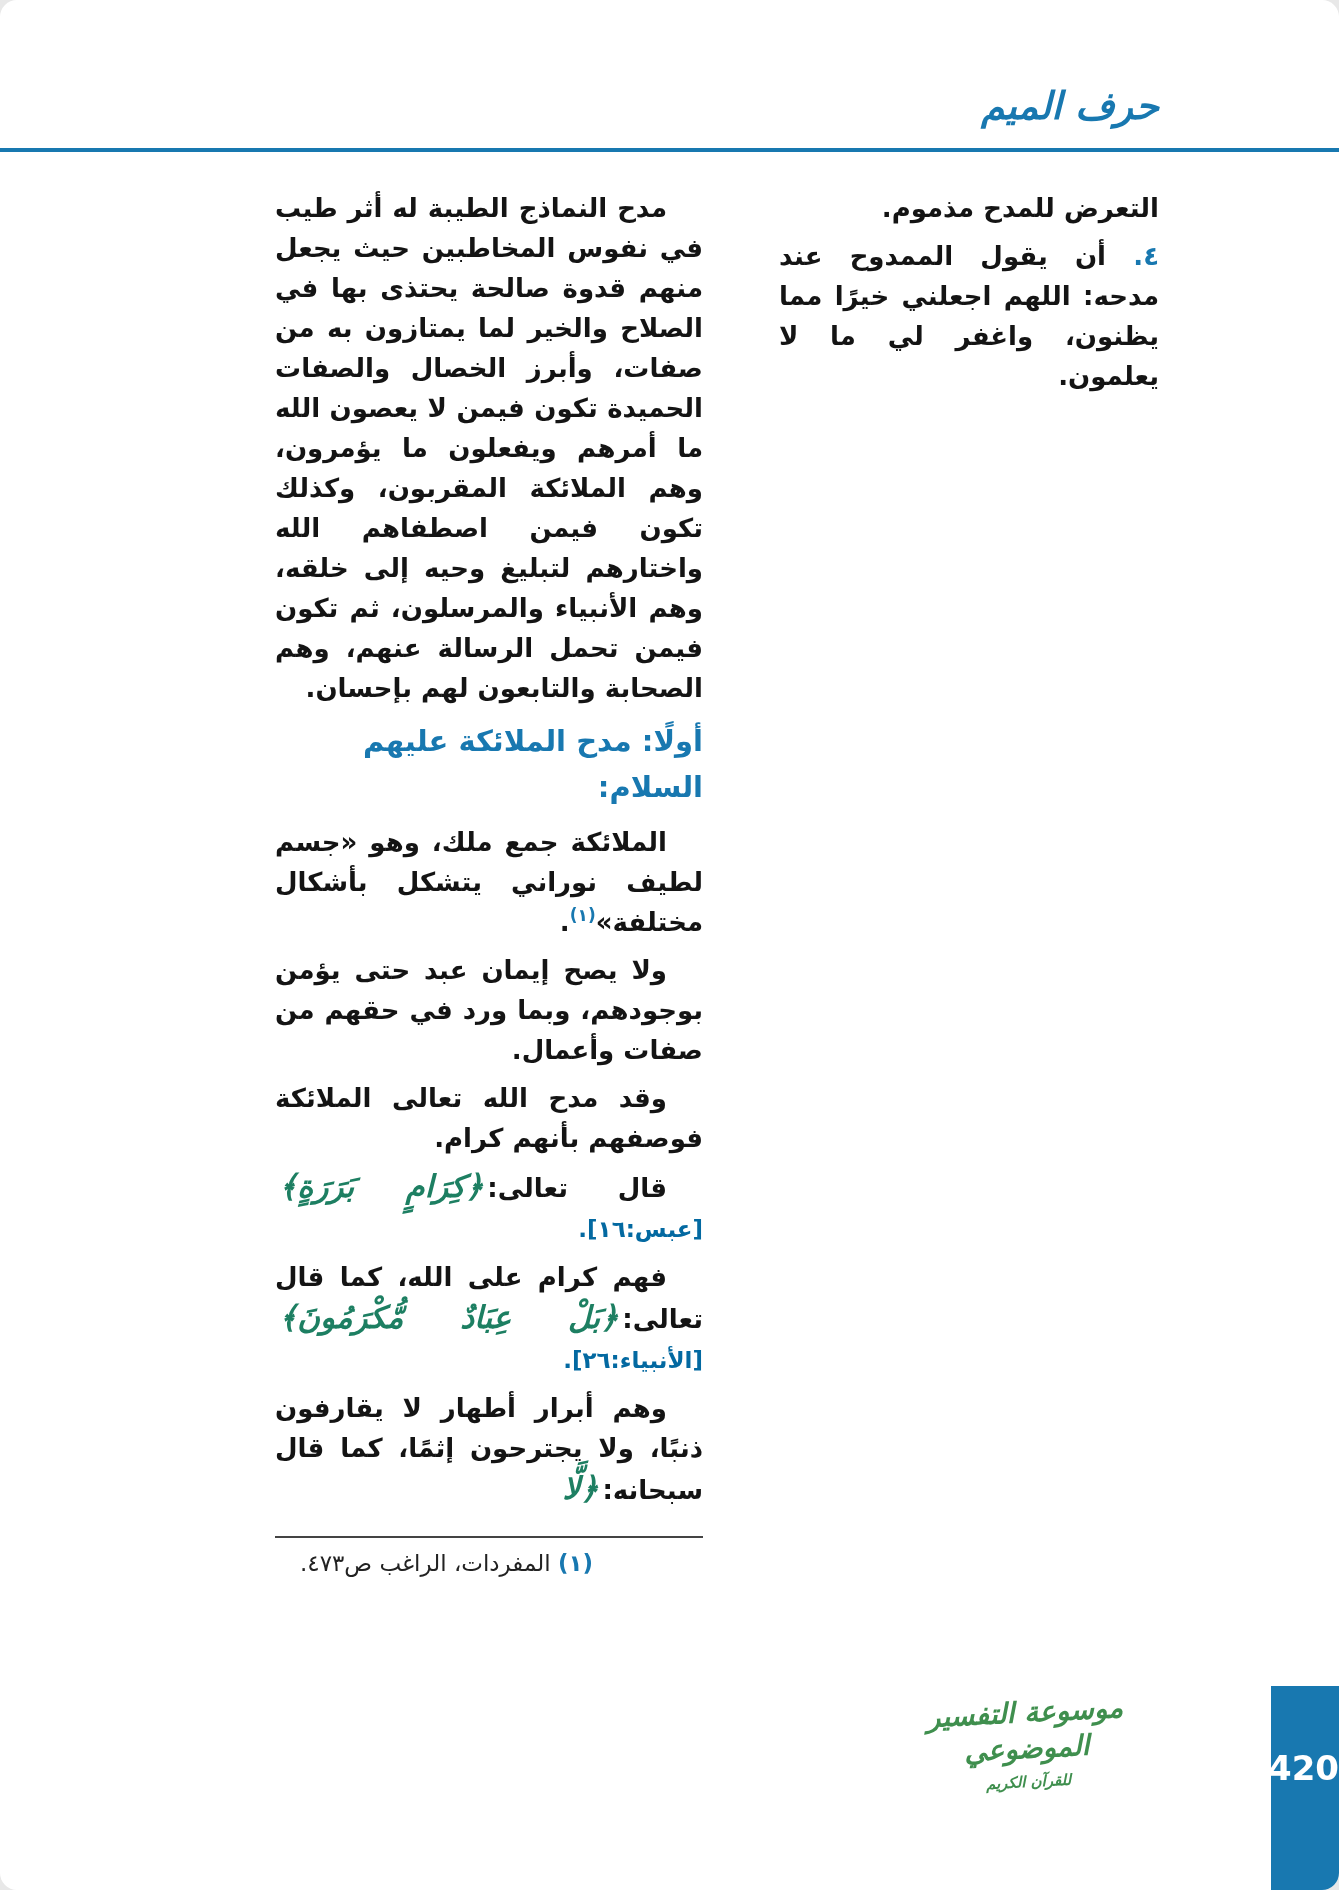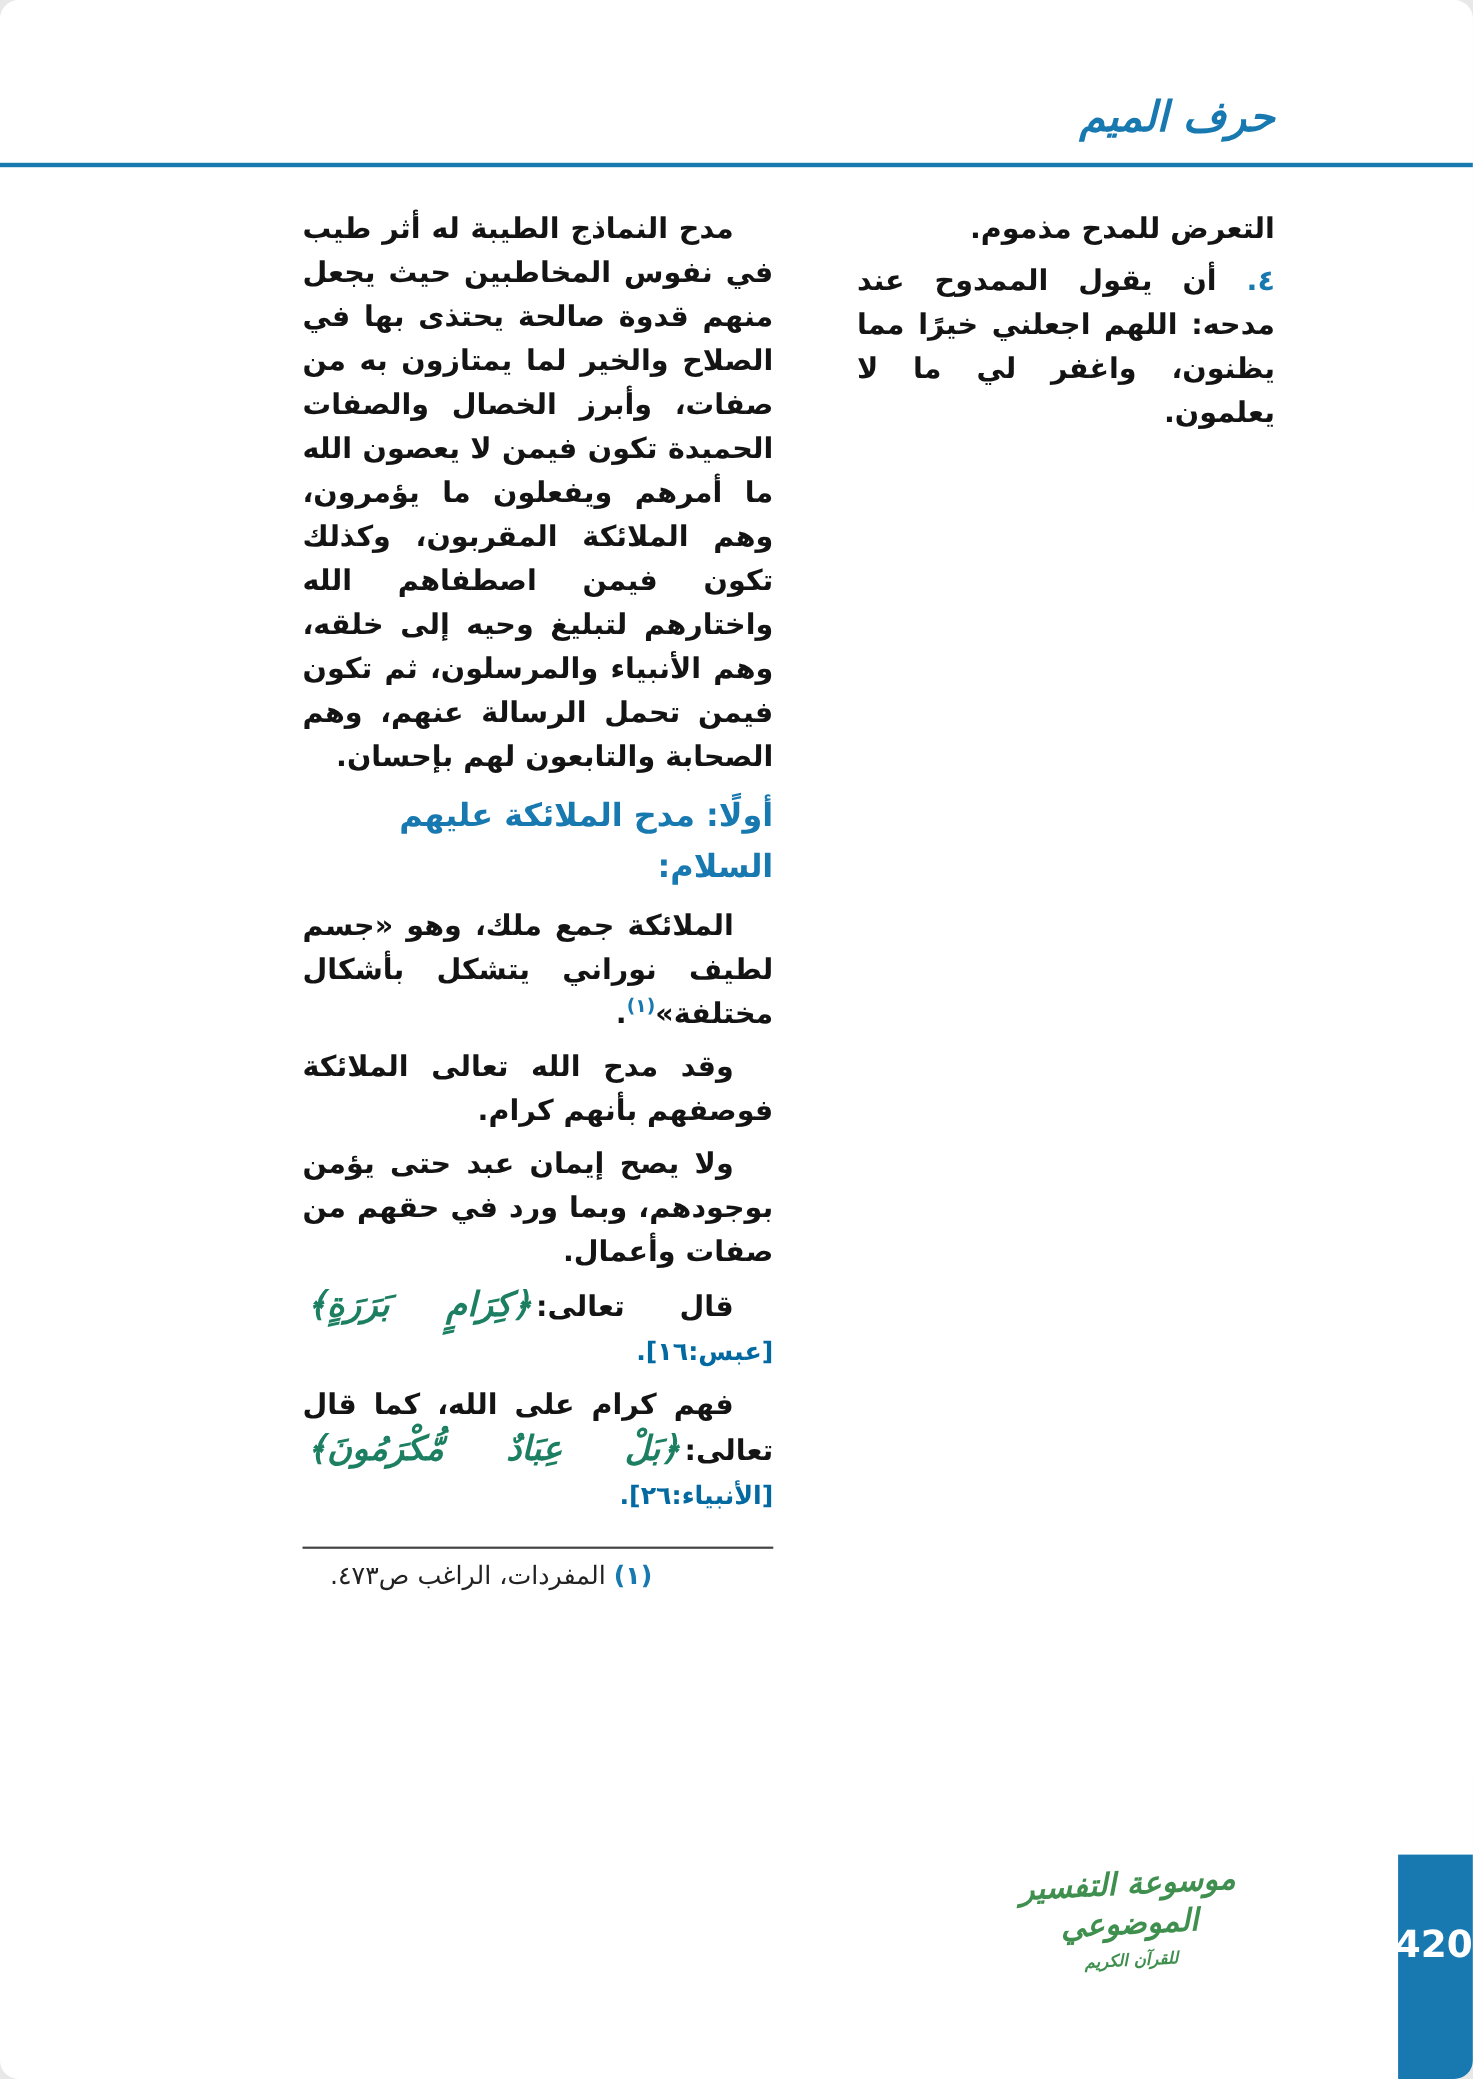--- a/index.html
+++ b/index.html
@@ -96,28 +96,29 @@
 
     <div class="col col-left">
 
 
       <p class="body-text indent">مدح النماذج الطيبة له أثر طيب في نفوس المخاطبين حيث يجعل منهم قدوة صالحة يحتذى بها في الصلاح والخير لما يمتازون به من صفات، وأبرز الخصال والصفات الحميدة تكون فيمن لا يعصون الله ما أمرهم ويفعلون ما يؤمرون، وهم الملائكة المقربون، وكذلك تكون فيمن اصطفاهم الله واختارهم لتبليغ وحيه إلى خلقه، وهم الأنبياء والمرسلون، ثم تكون فيمن تحمل الرسالة عنهم، وهم الصحابة والتابعون لهم بإحسان.</p>
 
       <h3 class="subheading">أولًا: مدح الملائكة عليهم السلام:</h3>
 
       <p class="body-text indent"><span>الملائكة جمع ملك، وهو «جسم لطيف نوراني يتشكل بأشكال مختلفة»</span><sup class="fn-ref">(١)</sup><span>.</span></p>
 
+      <p class="body-text indent">ولا يصح إيمان عبد حتى يؤمن بوجودهم، وبما ورد في حقهم من صفات وأعمال.</p>
+
       <p class="body-text indent">وقد مدح الله تعالى الملائكة فوصفهم بأنهم كرام.</p>
-
-      <p class="body-text indent">ولا يصح إيمان عبد حتى يؤمن بوجودهم، وبما ورد في حقهم من صفات وأعمال.</p>
 
       <p class="body-text indent"><span>قال تعالى:</span><span class="quran">﴿كِرَامٍ بَرَرَةٍ﴾</span><span class="verse-ref">[عبس:١٦].</span></p>
 
       <p class="body-text indent"><span>فهم كرام على الله، كما قال تعالى:</span><span class="quran">﴿بَلْ عِبَادٌ مُّكْرَمُونَ﴾</span><span class="verse-ref">[الأنبياء:٢٦].</span></p>
 
+      <p class="body-text indent"><span>وهم أبرار أطهار لا يقارفون ذنبًا، ولا يجترحون إثمًا، كما قال سبحانه:</span><span class="quran">﴿لَّا</span></p>
 
       <div class="footnote">
         <div class="footnote-rule"></div>
         <p class="footnote-text"><span class="fn-marker">(١)</span><span> المفردات، الراغب ص٤٧٣.</span></p>
       </div>
 
     </div>
   </div>
 
   <div class="emblem">

